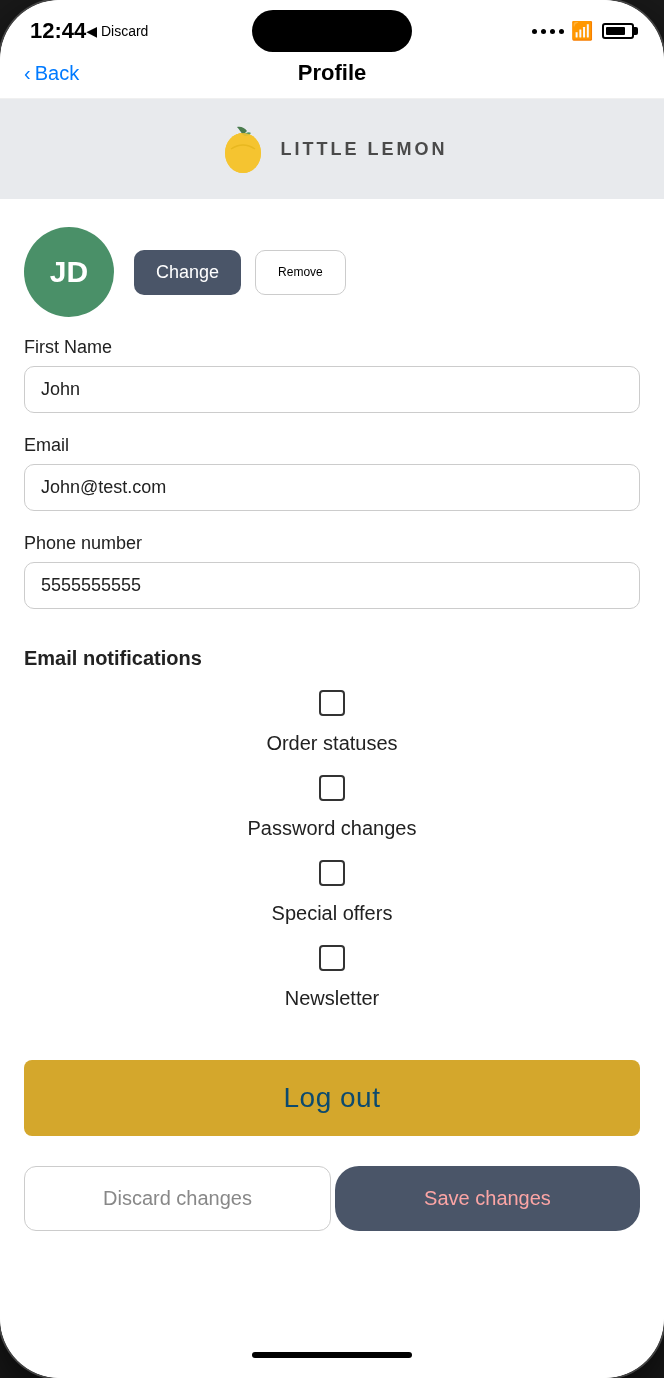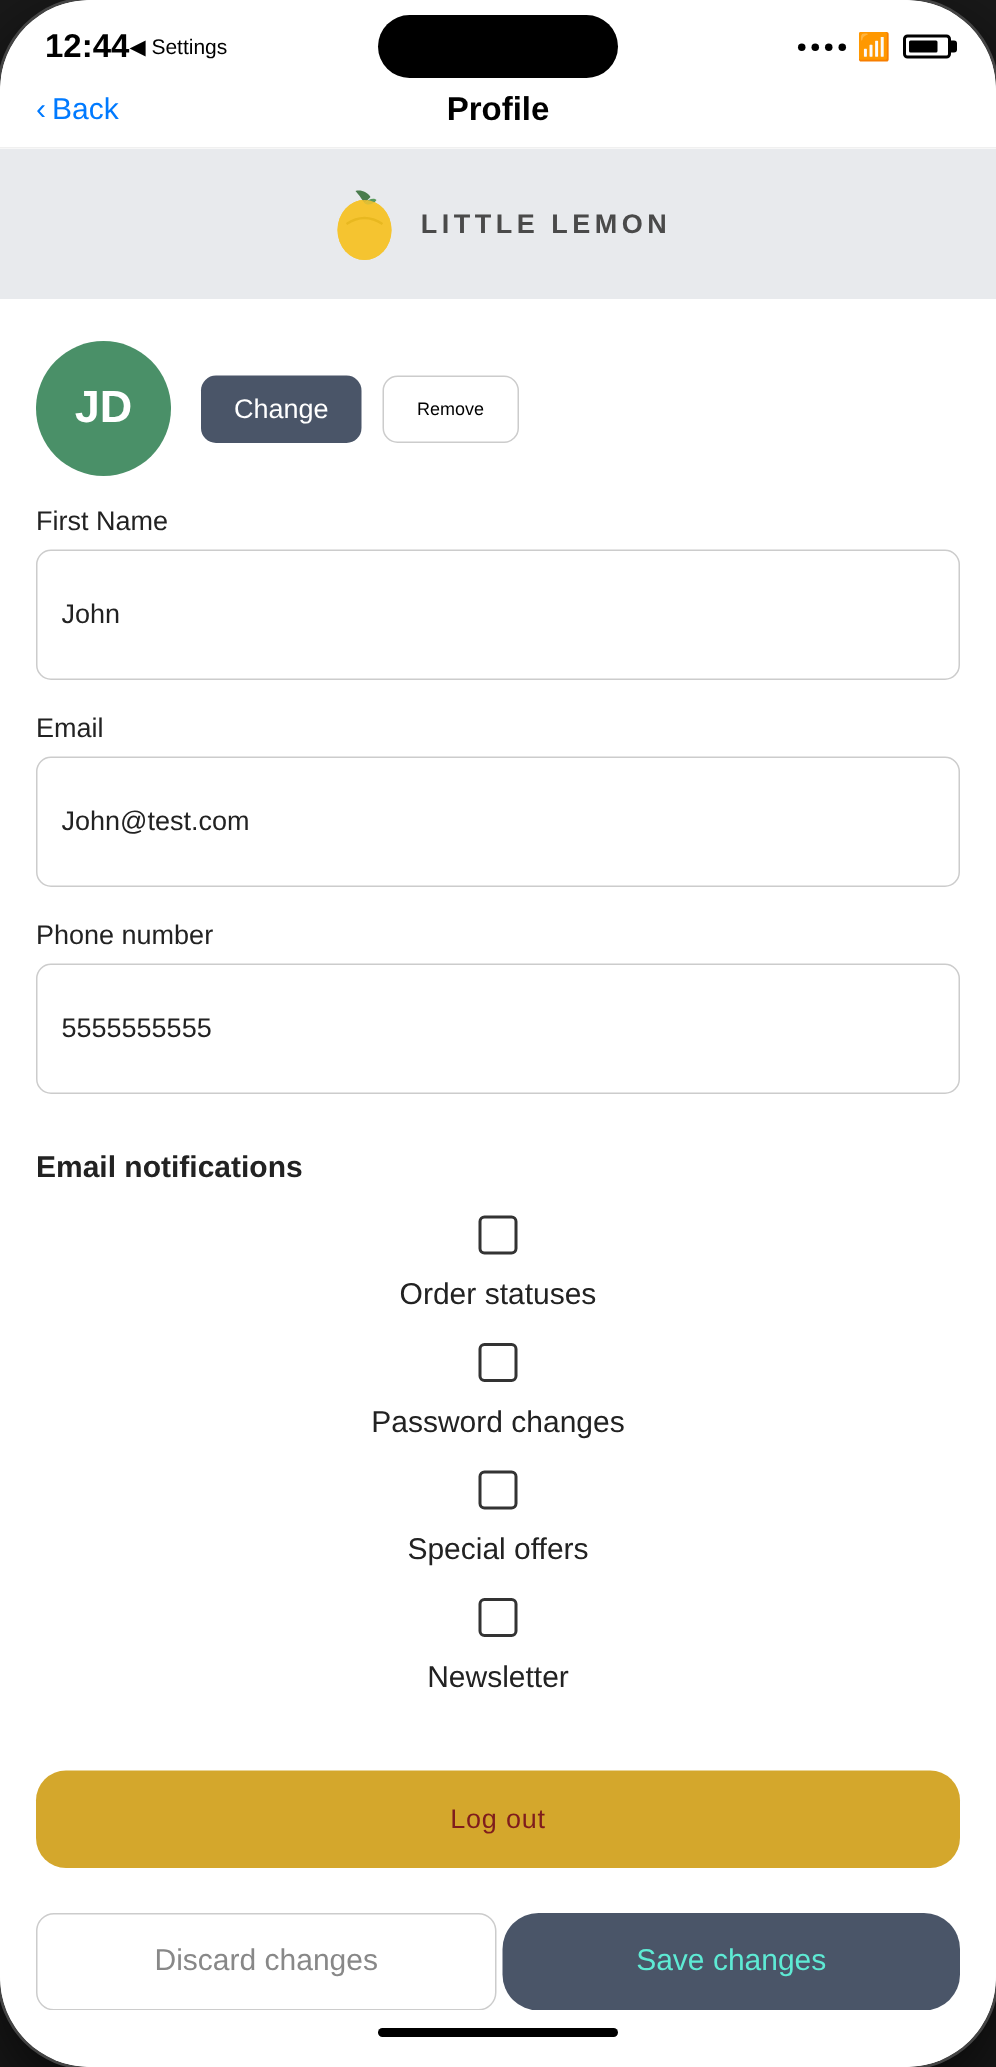--- a/index.html
+++ b/index.html
@@ -251,21 +251,21 @@
       font-size: 18px;
       font-weight: 400;
       color: #222;
       margin-bottom: 8px;
     }
 
     .field-input {
       width: 100%;
       border: 1.5px solid #ccc;
       border-radius: 10px;
-      padding: 32px 16px;
+      padding: 12px 16px;
       font-size: 18px;
       color: #222;
       background: #fff;
       outline: none;
     }
 
     
     .notifications-section {
       padding: 16px 24px 20px;
     }
@@ -304,25 +304,25 @@
     }
 
     
     .logout-section {
       padding: 10px 24px 20px;
     }
 
     .btn-logout {
       width: 100%;
       background: #d4a72c;
-      color: #7f1d1d;
+      color: #0c4a6e;
       border: none;
-      border-radius: 20px;
+      border-radius: 8px;
       padding: 22px;
-      font-size: 18px;
+      font-size: 28px;
       font-weight: 500;
       cursor: pointer;
       letter-spacing: 0.5px;
     }
 
     
     .bottom-buttons {
       padding: 10px 24px 24px;
       display: flex;
       gap: 4px;
@@ -335,21 +335,21 @@
       border: 1.5px solid #ccc;
       border-radius: 12px;
       padding: 20px;
       font-size: 20px;
       cursor: pointer;
     }
 
     .btn-save {
       flex: 1;
       background: #4a5568;
-      color: #5eead4;
+      color: #fca5a5;
       border: none;
       border-radius: 24px;
       padding: 20px;
       font-size: 20px;
       font-weight: 500;
       cursor: pointer;
     }
 
     
     .home-indicator {
@@ -369,21 +369,21 @@
   </style>
 </head>
 <body>
 
 <div class="phone-frame">
   <div class="phone-screen">
 
     <div class="status-bar">
       <div class="status-left">
         <span class="status-time">12:44</span>
-        <span class="status-settings">◀ Settings</span>
+        <span class="status-settings">◀ Discard</span>
       </div>
       <div class="notch"></div>
       <div class="status-right">
         <div class="dots-icon">
           <span></span>
             <span></span>
             <span></span>
             <span></span>
         </div>
         <span class="wifi-icon">📶</span>

